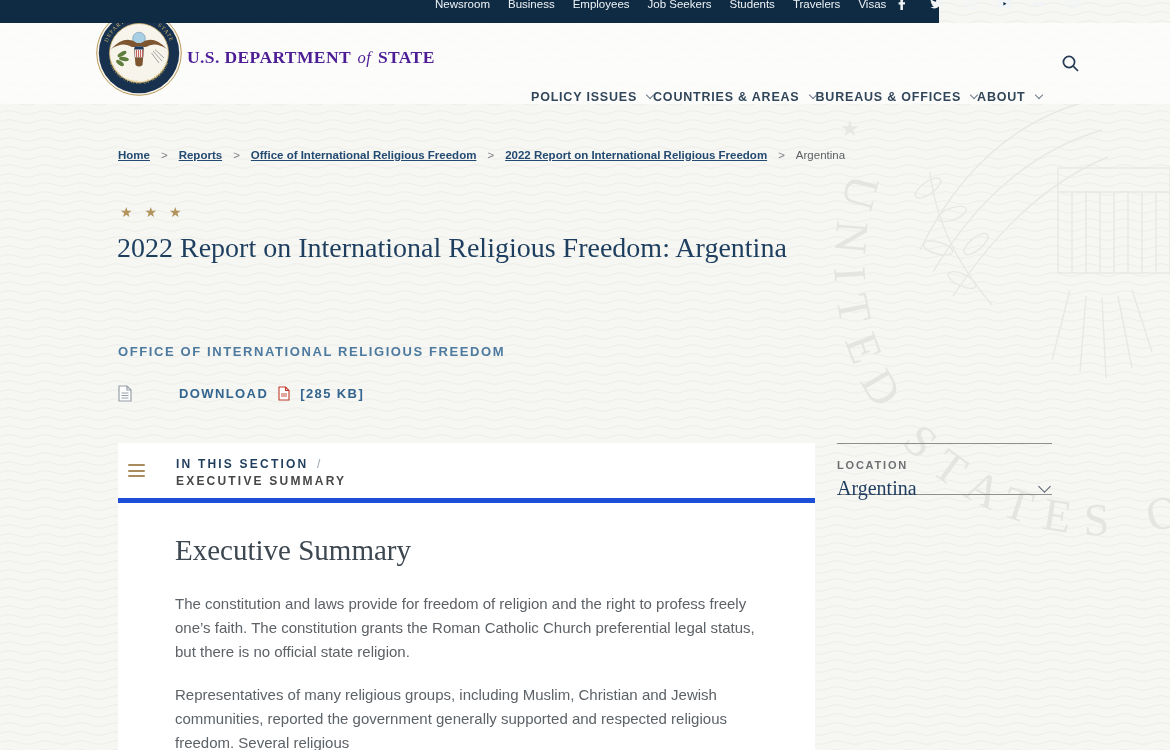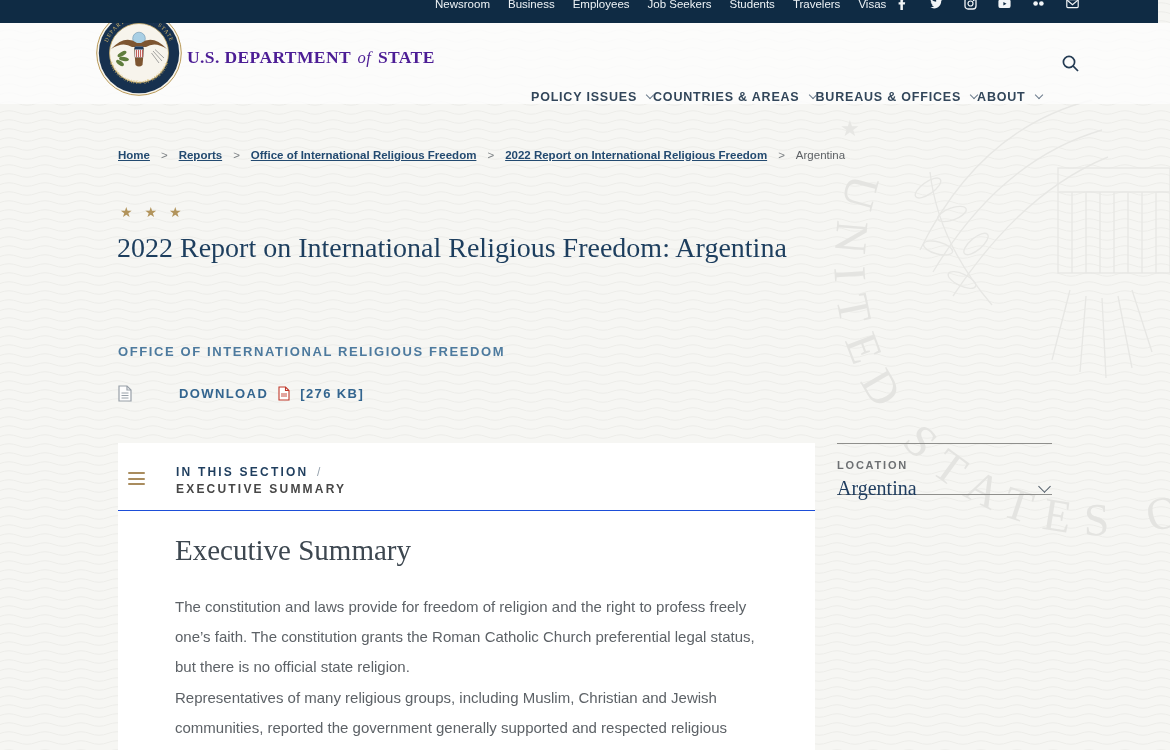--- a/index.html
+++ b/index.html
@@ -7,21 +7,21 @@
   .page {
     position:relative; width:1170px; height:750px; overflow:hidden;
     background:#f6f6f3;
     font-family:"Liberation Sans","DejaVu Sans",sans-serif;
   }
   svg { display:block; }
   .bg-waves { position:absolute; inset:0; z-index:0; pointer-events:none; }
   .watermark { position:absolute; inset:0; z-index:1; pointer-events:none; }
 
   
-  .topbar { position:absolute; left:0; top:0; width:1158px; height:23px; background:#0f2b44; z-index:5; }
+  .topbar { position:absolute; left:0; top:0; width:939px; height:23px; background:#0f2b44; z-index:5; }
   .topbar-links { position:absolute; left:435px; top:-2px; display:flex; gap:18px; }
   .topbar-links span { color:#eef3f6; font-size:11.5px; line-height:13px; cursor:pointer; white-space:nowrap; }
   .social { position:absolute; left:896px; top:-3px; display:flex; gap:21px; align-items:flex-start; }
   .social .sic { width:13px; height:13px; cursor:pointer; }
 
   
   .masthead { position:absolute; left:0; top:23px; width:1170px; height:81px; background:rgba(253,253,252,0.82); z-index:4; }
   .seal { position:absolute; left:96px; top:-13px; width:86px; height:86px; cursor:pointer; }
   .agency { position:absolute; left:187px; top:24px; font-family:"Liberation Serif","DejaVu Serif",serif;
             color:#4c1d95; font-size:17.5px; font-weight:600; letter-spacing:.4px; cursor:pointer; white-space:nowrap; }
@@ -45,30 +45,30 @@
            font-family:"Liberation Serif","DejaVu Serif",serif; font-weight:400;
            font-size:28px; line-height:48px; color:#1d3e5e; }
   .office { position:absolute; left:118px; top:344px; z-index:3; font-size:13px; font-weight:700;
             letter-spacing:1.6px; color:#4d7a9e; cursor:pointer; }
   .dl-row { position:absolute; left:118px; top:385px; z-index:3; display:flex; align-items:center; gap:10px; cursor:pointer; }
   .dl-row .dl-label, .dl-row .dl-size { font-size:13px; font-weight:700; letter-spacing:1.4px; color:#33658f; }
   .dl-row .dl-label { margin-left:9px;padding-left:28px; }
 
   
   .card { position:absolute; left:118px; top:443px; width:697px; height:307px; background:#ffffff; z-index:2; }
-  .section-head { position:absolute; left:0; top:8px; width:697px; height:60px; border-bottom:1px solid #1d4ed8; cursor:pointer; }
+  .section-head { position:absolute; left:0; top:0; width:697px; height:60px; border-bottom:5px solid #1d4ed8; cursor:pointer; }
   .burger { position:absolute; left:10px; top:21px; width:17px; height:13px; display:flex; flex-direction:column; justify-content:space-between; }
   .burger i { display:block; height:2px; background:#a98c5e; border-radius:1px; }
   .sh-lines { position:absolute; left:58px; top:13px; font-size:12px; font-weight:700; letter-spacing:2.2px; line-height:17px; }
   .sh-l1 { color:#1f3e5e; }
   .sh-slash { color:#97a3ae; font-weight:400; padding-left:3px; }
   .sh-l2 { color:#474747; }
   .content-h2 { position:absolute; left:57px; top:91px; font-family:"Liberation Serif","DejaVu Serif",serif;
                 font-weight:400; font-size:29px; color:#3d4750; }
-  .para { position:absolute; left:57px; width:600px; font-size:15px; line-height:30px; color:#5d6267; }
+  .para { position:absolute; left:57px; width:600px; font-size:15px; line-height:24px; color:#5d6267; }
   .p1 { top:149px; }
   .p2 { top:240px; }
 
   
   .location { position:absolute; left:837px; top:443px; width:215px; height:52px; z-index:2;
               border-top:1px solid #8f8f8c; border-bottom:1px solid #8f8f8c; padding-top:15px; cursor:pointer; }
   .loc-label { font-size:11px; font-weight:700; letter-spacing:1.8px; color:#6d7073; }
   .loc-row { display:flex; justify-content:space-between; align-items:center; margin-top:6px; }
   .loc-value { font-family:"Liberation Serif","DejaVu Serif",serif; font-size:20px; color:#1e3c5f; }
   .loc-chev { width:9px; height:9px; border-right:1.5px solid #4e5a66; border-bottom:1.5px solid #4e5a66;
@@ -251,21 +251,21 @@
     </svg>
     <span class="dl-label">DOWNLOAD</span>
     <svg width="12" height="15" viewBox="0 0 12 15">
       <path d="M1 1h6.5L11 4.5V14H1z" fill="#fff" stroke="#c0392b" stroke-width="1.1"></path>
       <path d="M7.5 1v3.5H11" fill="none" stroke="#c0392b" stroke-width="1.1"></path>
       <g stroke="#c0392b" stroke-width="0.9">
           <line x1="3" y1="8" x2="9" y2="8"></line>
           <line x1="3" y1="10" x2="9" y2="10"></line>
         </g>
     </svg>
-    <span class="dl-size">[276 KB]</span>
+    <span class="dl-size">[285 KB]</span>
   </div>
 
   <section class="card">
     <div class="section-head">
       <div class="burger">
           <i></i>
           <i></i>
           <i></i>
         </div>
       <div class="sh-lines">

